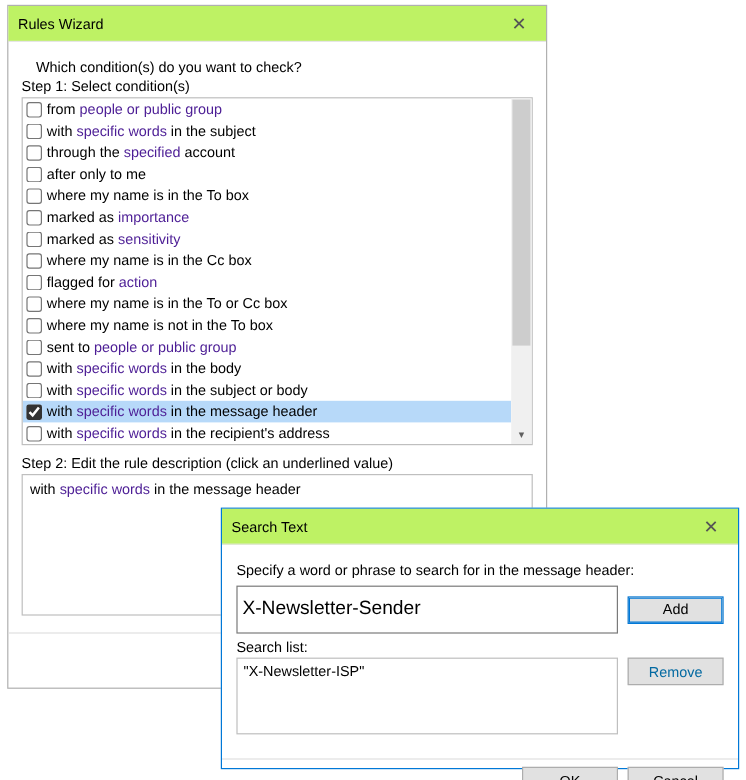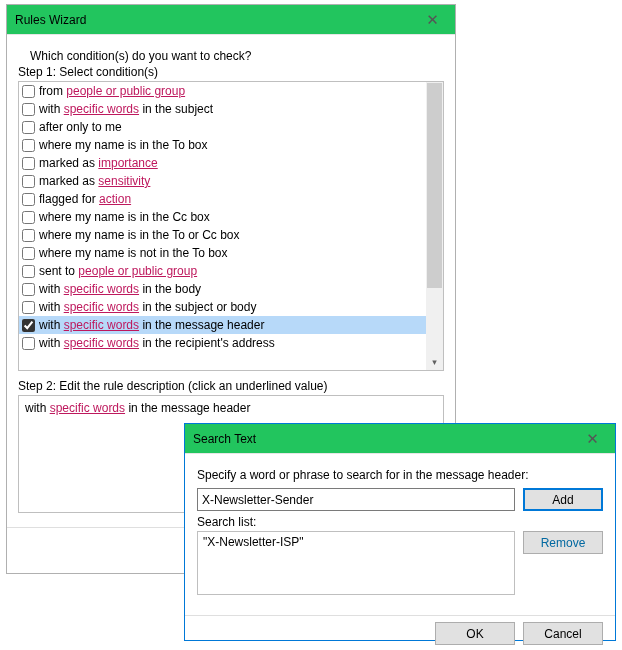--- a/index.html
+++ b/index.html
@@ -17,21 +17,21 @@
     border: 1px solid #b0b0b0;
     background: #fff;
   }
   .titlebar {
     height: 30px;
     display: flex;
     align-items: center;
     padding-left: 8px;
     font-size: 12px;
     color: #000;
-    background: #22c55e;
+    background: #bef264;
     border-bottom: 1px solid #e6e6e6;
   }
   .titlebar .spacer { flex: 1; }
   .close-btn {
     width: 45px; height: 29px;
     display: flex; align-items: center; justify-content: center;
     color: #555;
     font-size: 15px;
     font-family: sans-serif;
     cursor: default;
@@ -80,21 +80,21 @@
     white-space: nowrap;
     cursor: default;
   }
   .cond-item.selected { background: #b7d9f9; }
   .cond-item input[type=checkbox] {
     margin: 0 4px 0 0;
     width: 13px; height: 13px;
     accent-color: #333;
   }
   .cond-text { }
-  .link { color: #be185d; text-decoration: underline; cursor: pointer; }
+  .link { color: #4c1d95; cursor: pointer; }
 
   .desc-box {
     border: 1px solid #bfbfbf;
     height: 118px;
     padding: 4px 6px;
     background: #fff;
     line-height: 16px;
   }
 
   .footer {
@@ -125,25 +125,25 @@
   #search-dialog {
     left: 184px; top: 423px; width: 432px; height: 218px;
     border: 1px solid #0078d7;
   }
   #search-dialog .body2 { padding: 10px 12px 10px 12px; }
   .st-label { margin: 4px 0 6px 0; }
 
   .st-row { display: flex; gap: 8px; align-items: center; margin-bottom: 4px; }
   input.textinput {
     flex: 1;
-    height: 23px;
+    height: 40px;
     padding: 2px 4px;
     border: 1px solid #7a7a7a;
     font-family: inherit;
-    font-size: 12px;
+    font-size: 16px;
   }
   .search-list-box {
     border: 1px solid #bfbfbf;
     height: 64px;
     padding: 3px 5px;
     background: #fff;
     margin-bottom: 6px;
   }
   .btn-col { width: 80px; display: flex; flex-direction: column; gap: 6px; }
 
@@ -171,41 +171,45 @@
           <div class="cond-item">
             <input type="checkbox" style="">
             <span class="cond-text">from <span class="link">people or public group</span></span>
           </div>
           <div class="cond-item">
             <input type="checkbox" style="">
             <span class="cond-text">with <span class="link">specific words</span> in the subject</span>
           </div>
           <div class="cond-item">
             <input type="checkbox" style="">
+            <span class="cond-text">through the <span class="link">specified</span> account</span>
+          </div>
+          <div class="cond-item">
+            <input type="checkbox" style="">
             <span class="cond-text">after only to me</span>
           </div>
           <div class="cond-item">
             <input type="checkbox" style="">
             <span class="cond-text">where my name is in the To box</span>
           </div>
           <div class="cond-item">
             <input type="checkbox" style="">
             <span class="cond-text">marked as <span class="link">importance</span></span>
           </div>
           <div class="cond-item">
             <input type="checkbox" style="">
             <span class="cond-text">marked as <span class="link">sensitivity</span></span>
           </div>
           <div class="cond-item">
             <input type="checkbox" style="">
+            <span class="cond-text">where my name is in the Cc box</span>
+          </div>
+          <div class="cond-item">
+            <input type="checkbox" style="">
             <span class="cond-text">flagged for <span class="link">action</span></span>
-          </div>
-          <div class="cond-item">
-            <input type="checkbox" style="">
-            <span class="cond-text">where my name is in the Cc box</span>
           </div>
           <div class="cond-item">
             <input type="checkbox" style="">
             <span class="cond-text">where my name is in the To or Cc box</span>
           </div>
           <div class="cond-item">
             <input type="checkbox" style="">
             <span class="cond-text">where my name is not in the To box</span>
           </div>
           <div class="cond-item">

